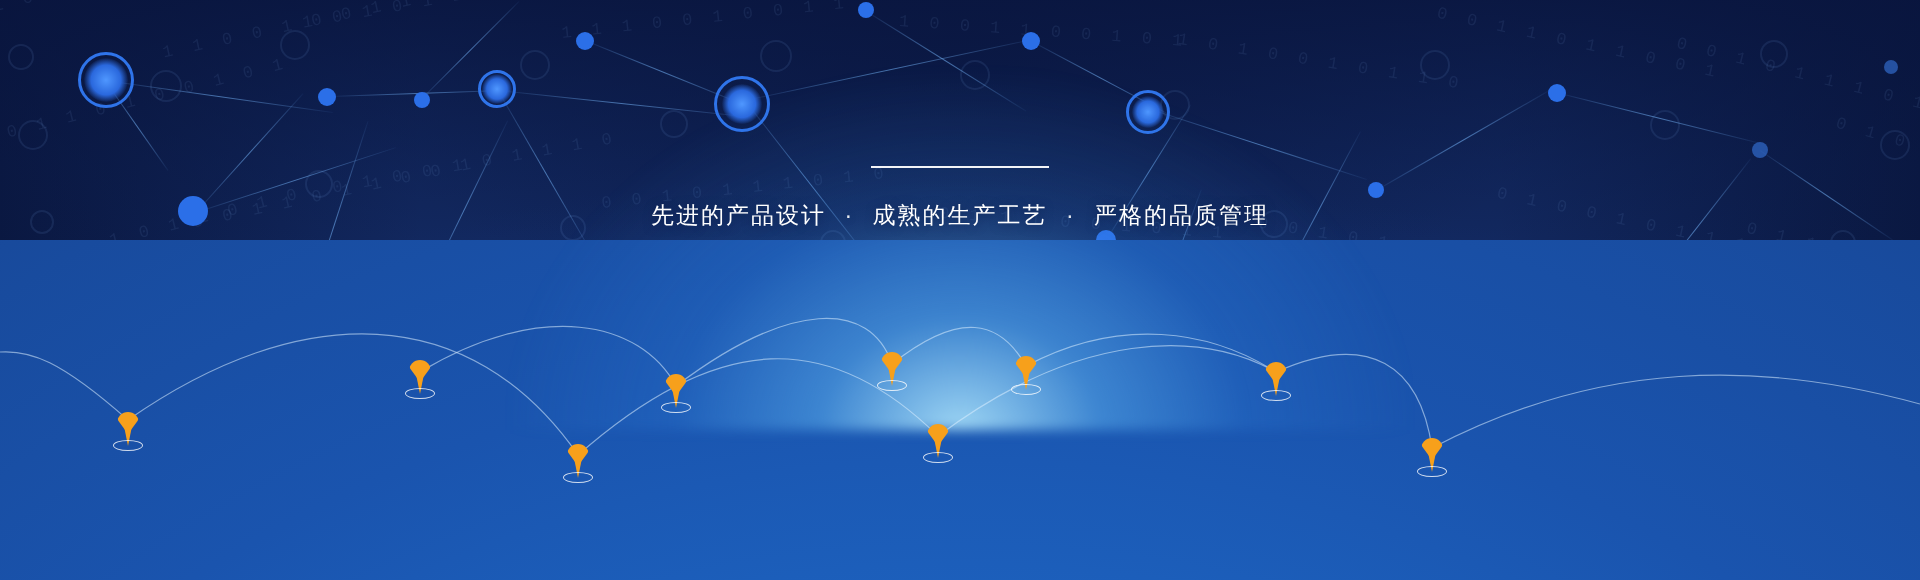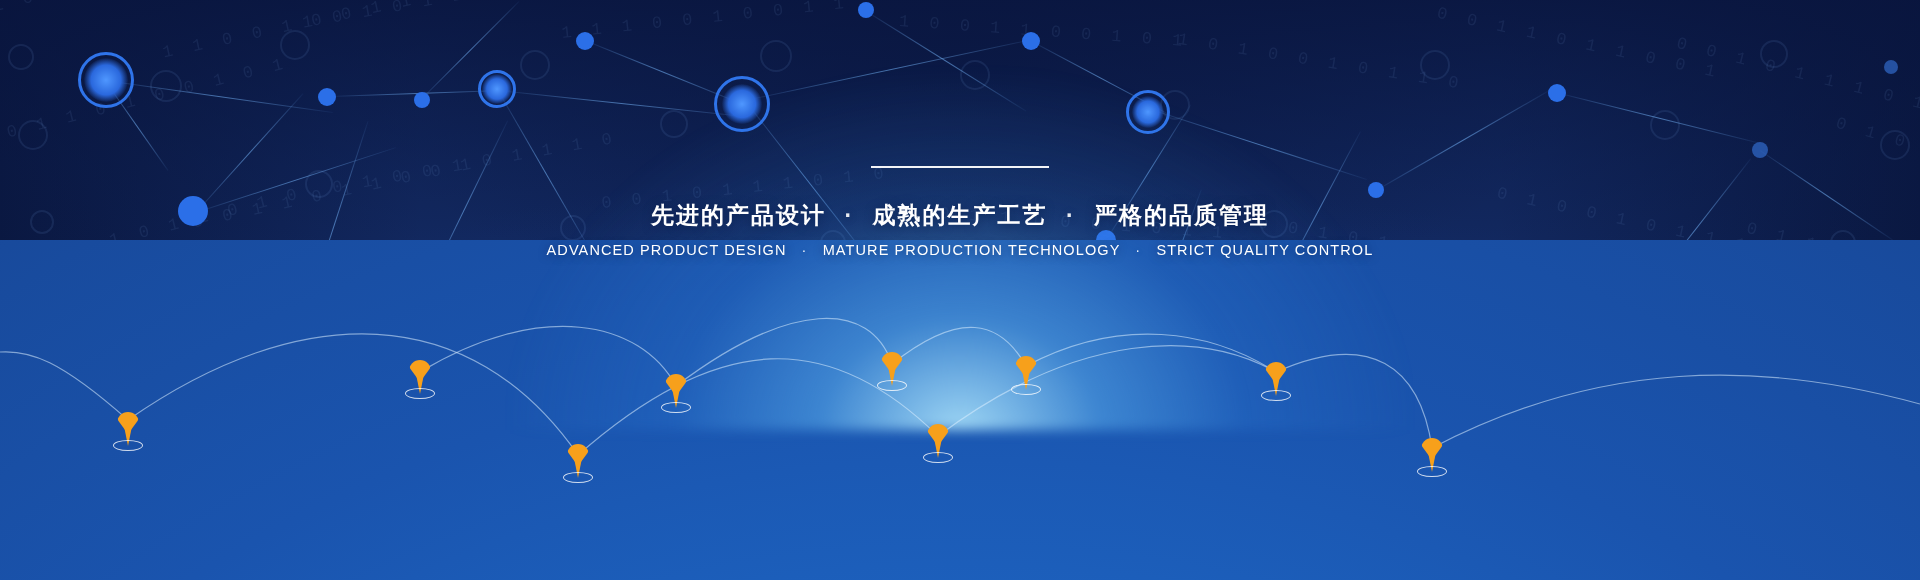--- a/index.html
+++ b/index.html
@@ -173,21 +173,20 @@
     background: #ffffff;
     margin: 38px auto 0 auto;
     opacity: 0.95;
   }
   .sub-cn {
     margin-top: 32px;
     color: #ffffff;
     font-size: 23px;
     letter-spacing: 2px;
     text-shadow: 0 1px 10px rgba(5,20,60,0.55);
-    font-weight: bold;
   }
   .sub-en {
     margin-top: 11px;
     color: #ffffff;
     font-size: 14.5px;
     letter-spacing: 1.1px;
     text-shadow: 0 1px 8px rgba(5,20,60,0.5);
   }
   .dot-sep { padding: 0 10px; opacity: 0.9; }
 </style>
@@ -383,22 +382,15 @@
 
   <div class="content">
     <div class="divider"></div>
     <div class="sub-cn">
       <span>先进的产品设计</span>
       <span class="dot-sep">·</span>
       <span>成熟的生产工艺</span>
       <span class="dot-sep">·</span>
       <span>严格的品质管理</span>
     </div>
-    <div class="sub-en">
-      <span>ADVANCED PRODUCT DESIGN</span>
-      <span class="dot-sep">·</span>
-      <span>MATURE PRODUCTION TECHNOLOGY</span>
-      <span class="dot-sep">·</span>
-      <span>STRICT QUALITY CONTROL</span>
-    </div>
   </div>
 
 </div>
 
 </body></html>

